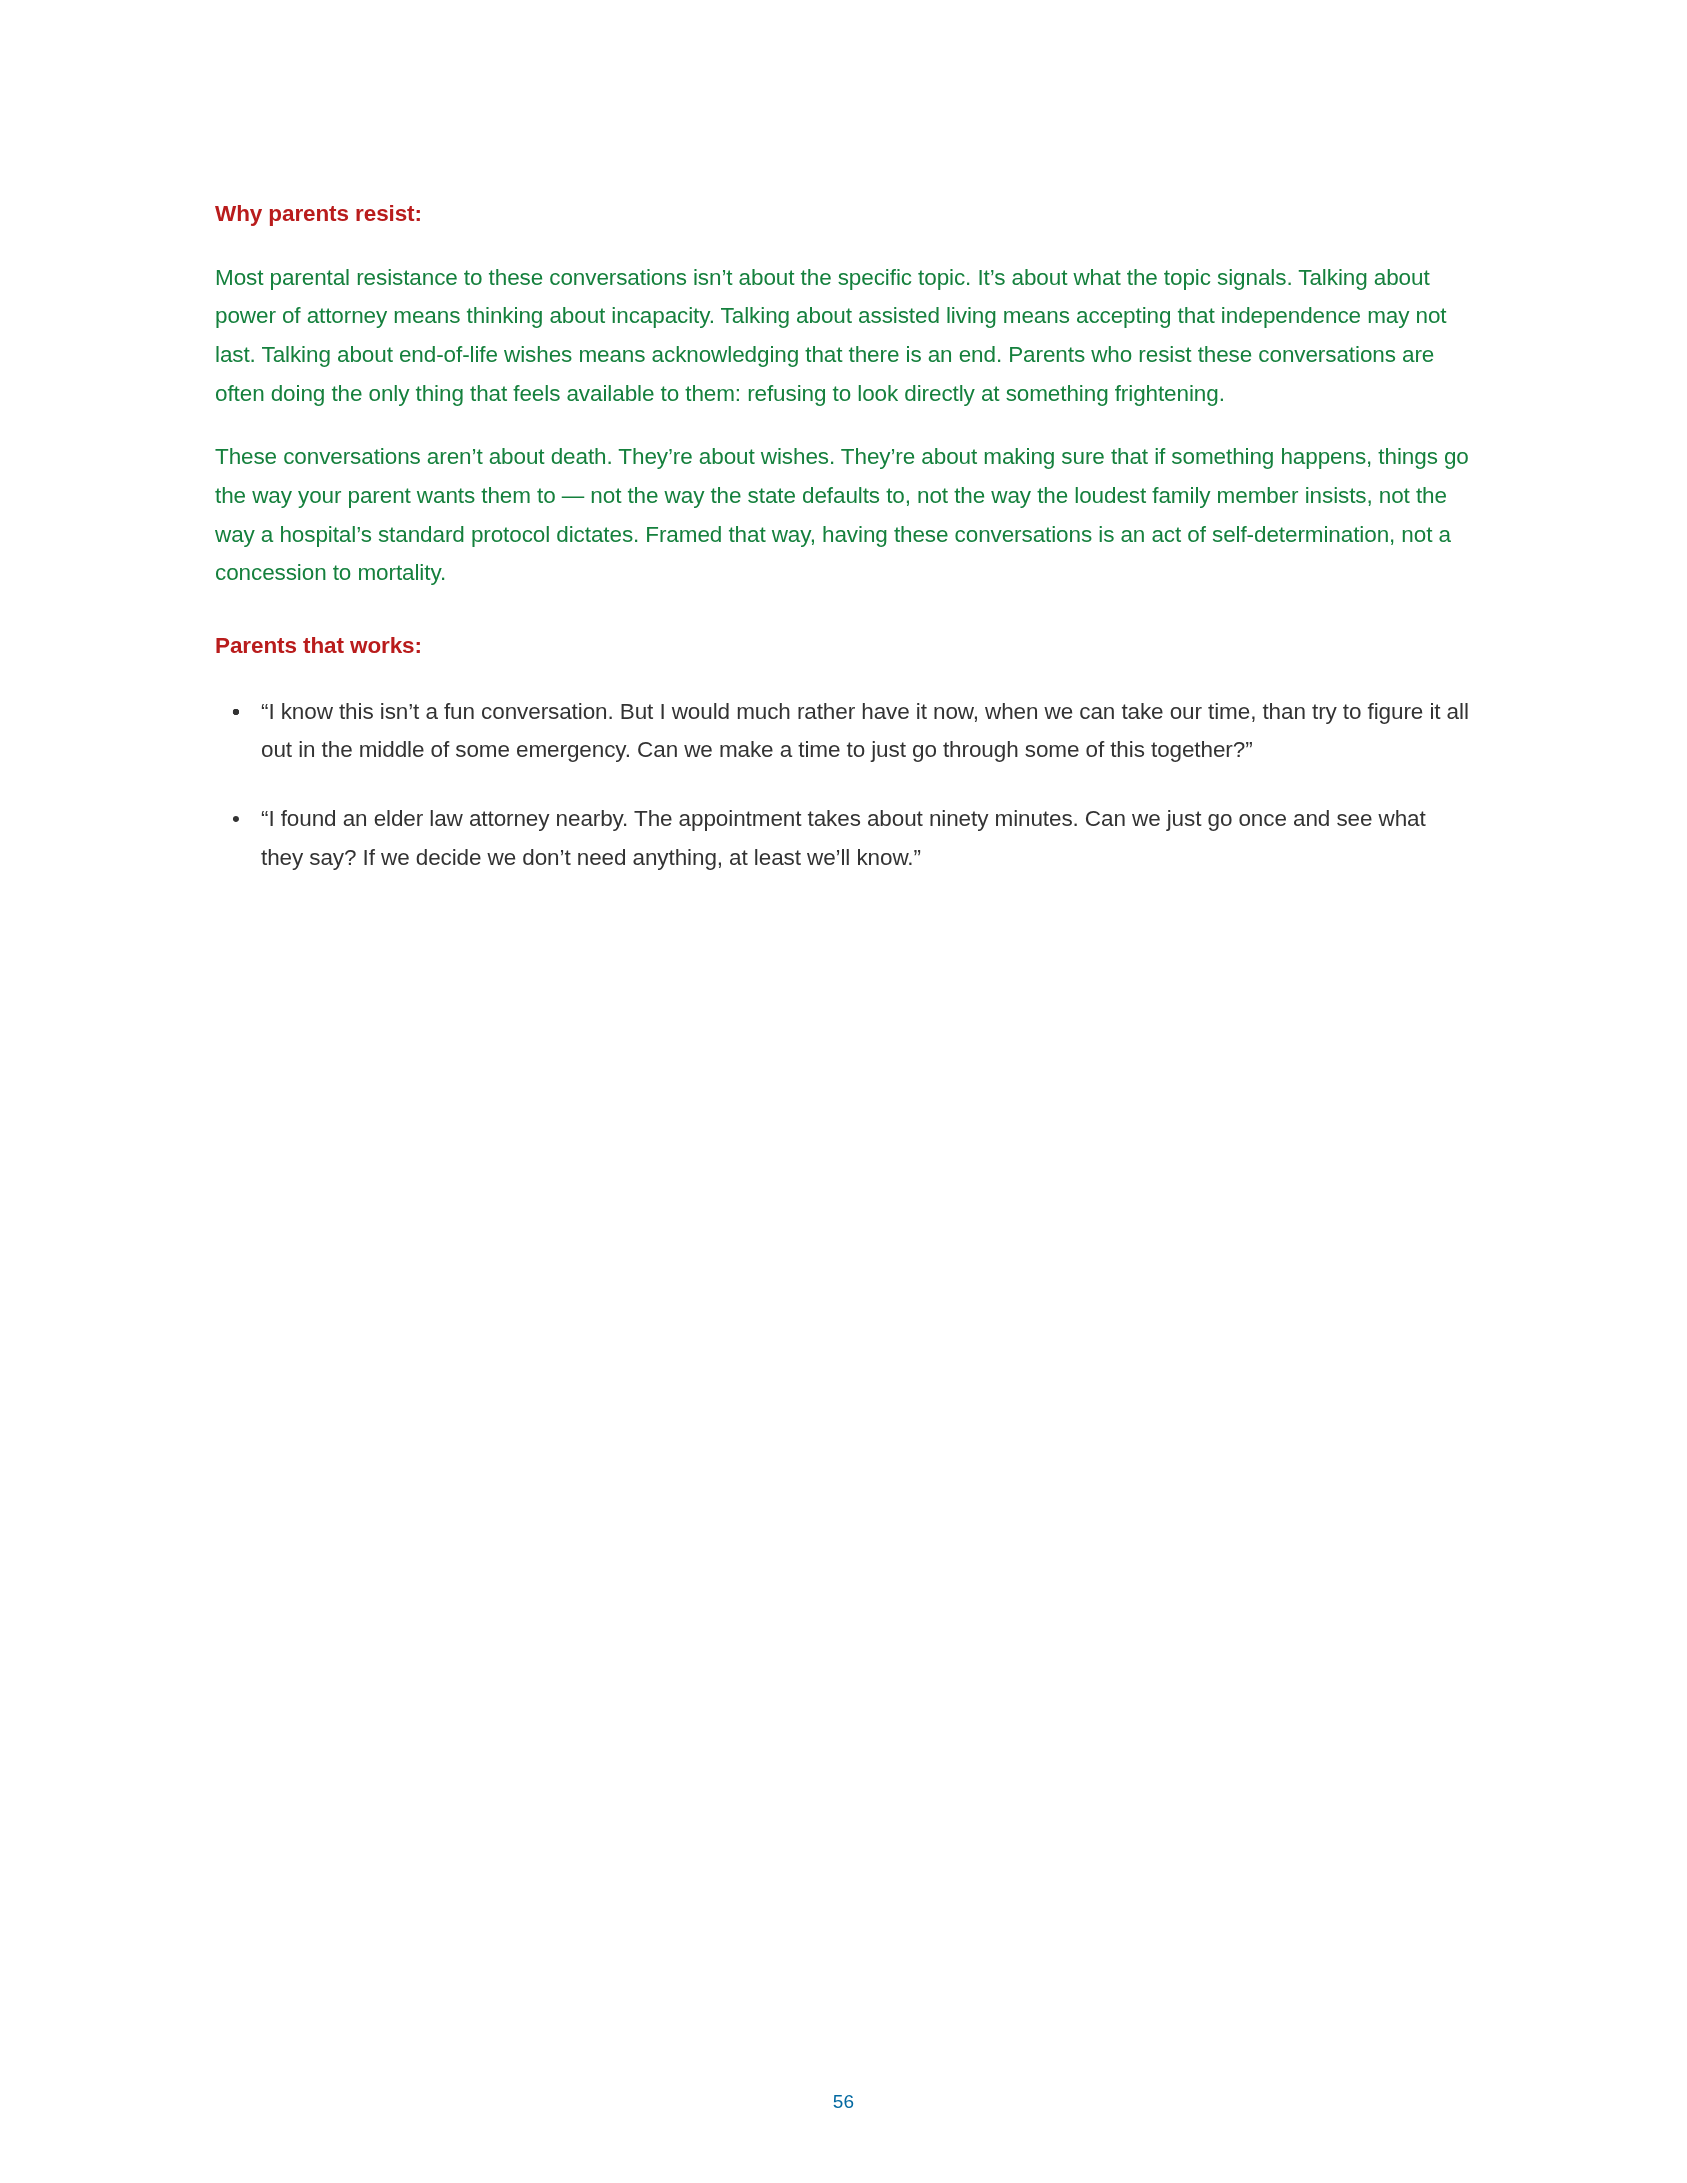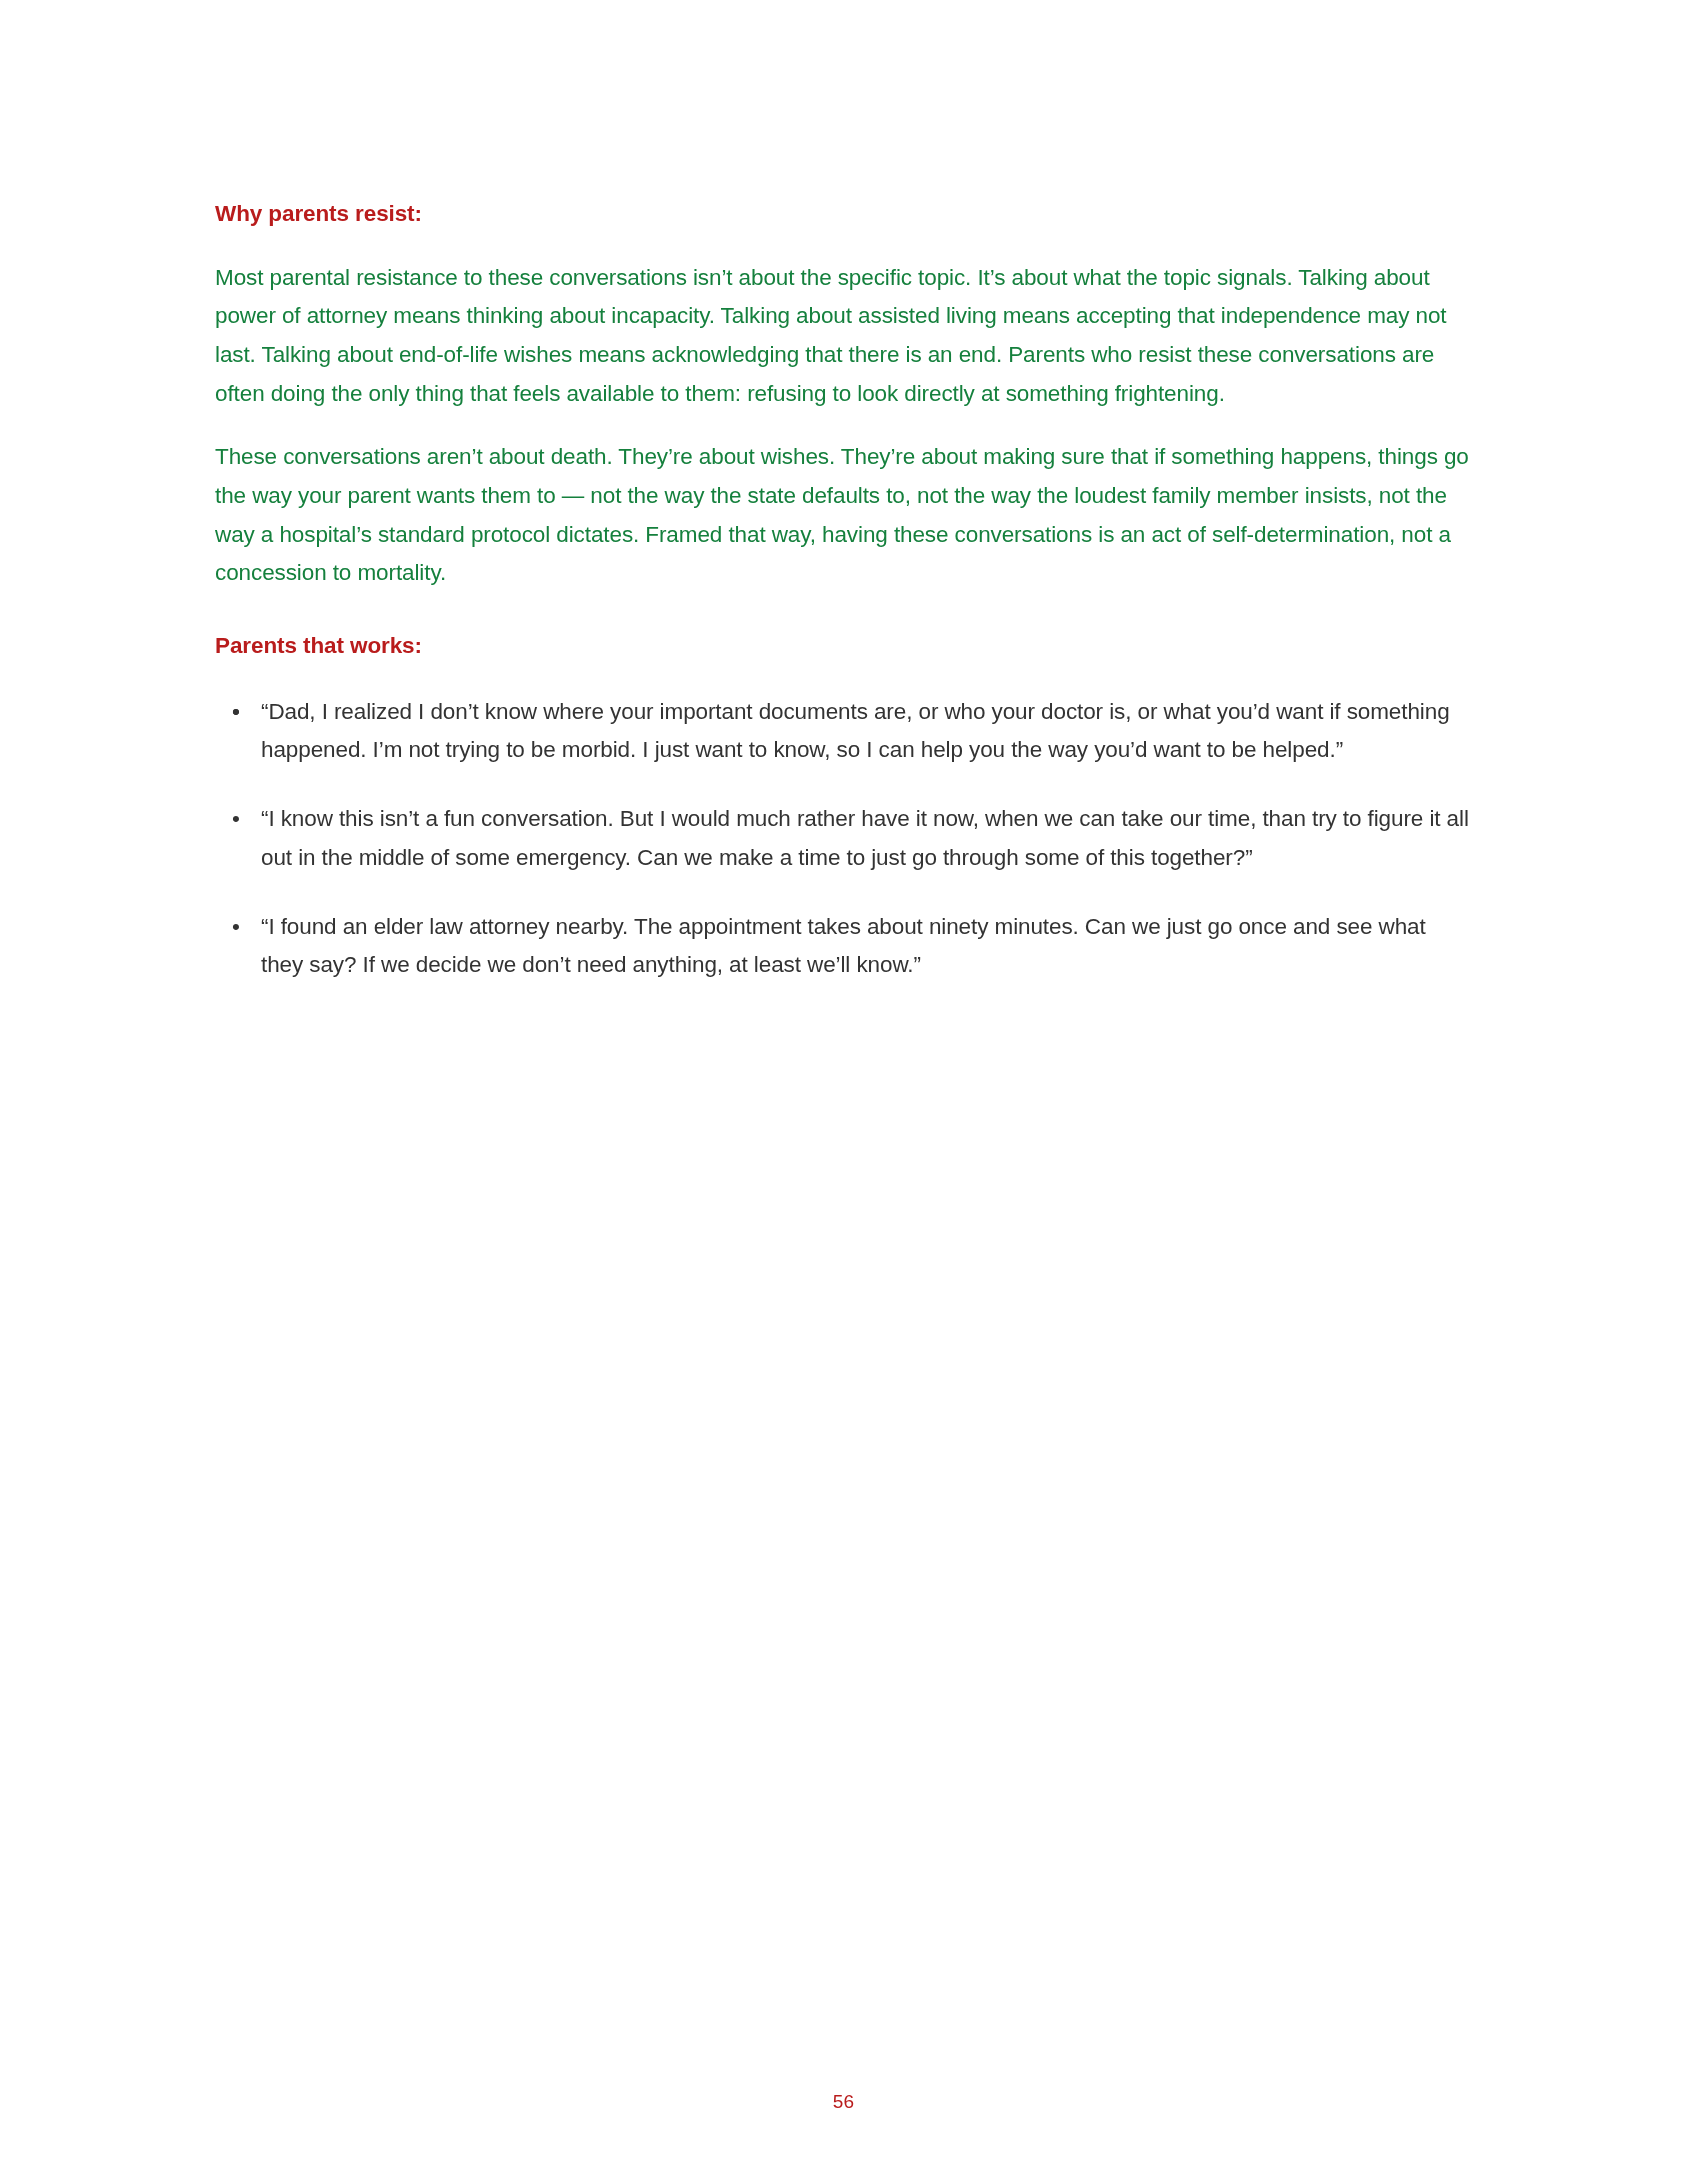--- a/index.html
+++ b/index.html
@@ -80,21 +80,21 @@
     color: #333333;
   }
 
   .page-number {
     position: absolute;
     left: 0;
     width: 1687px;
     top: 2091px;
     text-align: center;
     font-size: 19px;
-    color: #b91c1c;
+    color: #0369a1;
     font-family: "Liberation Sans", sans-serif;
     letter-spacing: 0.1px;
   }
 </style>
 </head>
 <body>
 
 <div class="page">
   <div class="content">
 
@@ -107,21 +107,20 @@
     <p class="body-para">These conversations aren’t about death. They’re about wishes. They’re about making sure that if something happens, things go the way your parent wants them to — not the way the state defaults to, not the way the loudest family member insists, not the way a hospital’s standard protocol dictates. Framed that way, having these conversations is an act of self-determination, not a concession to mortality.</p>
 
     <h2 class="section-heading spacer-before-heading">Parents that works:</h2>
 
     <ul class="bullet-list">
       <li class="bullet-item">
         <span class="bullet-marker">•</span>
       </li>
       <li class="bullet-item">
         <span class="bullet-marker">•</span>
-        <span>“Dad, I realized I don’t know where your important documents are, or who your doctor is, or what you’d want if something happened. I’m not trying to be morbid. I just want to know, so I can help you the way you’d want to be helped.”</span>
       </li>
       <li class="bullet-item">
         <span class="bullet-marker">•</span>
         <span>“I know this isn’t a fun conversation. But I would much rather have it now, when we can take our time, than try to figure it all out in the middle of some emergency. Can we make a time to just go through some of this together?”</span>
       </li>
       <li class="bullet-item">
         <span class="bullet-marker">•</span>
         <span>“I found an elder law attorney nearby. The appointment takes about ninety minutes. Can we just go once and see what they say? If we decide we don’t need anything, at least we’ll know.”</span>
       </li>
     </ul>

